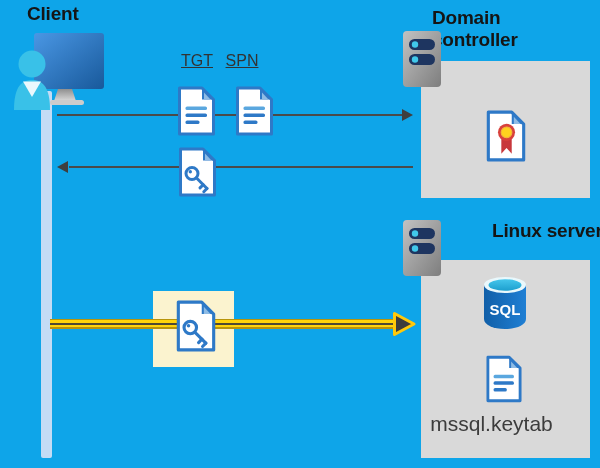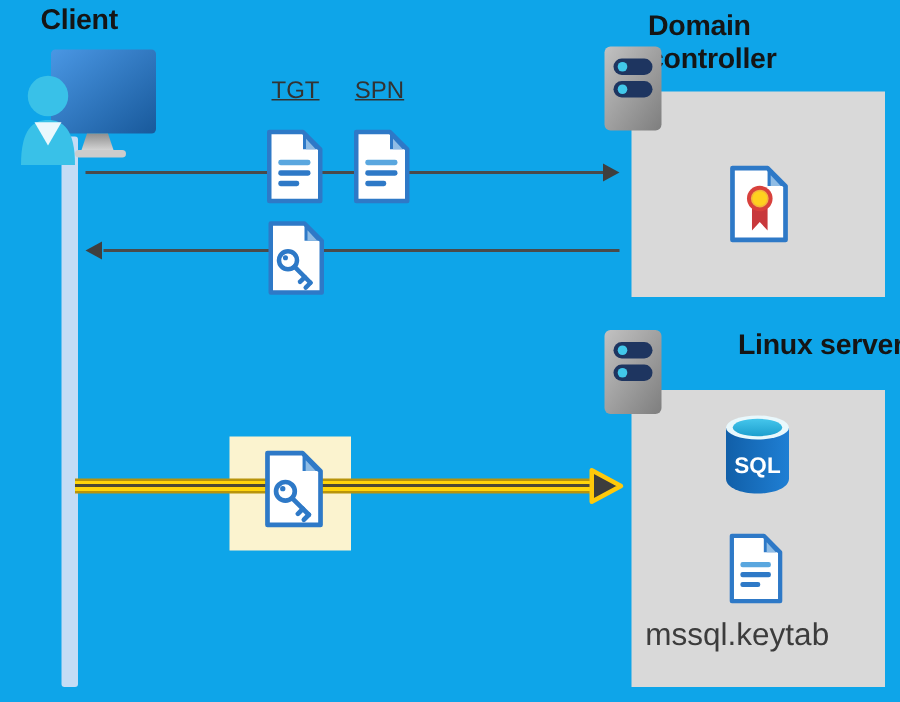--- a/index.html
+++ b/index.html
@@ -55,21 +55,21 @@
     <path d="M6 82 C6 58 14 52 24 52 C34 52 42 58 42 82 Z" fill="#39c1e8"></path>
     <path d="M15 53.5 L24 69 L33 53.5 Z" fill="#eaf8fd"></path>
   </svg>
 
   <div class="abs timeline" style="left:41px;top:91px;width:11px;height:367px;"></div>
 
   <div class="abs line" style="left:57px;top:114px;width:346px;"></div>
   <div class="abs tri tri-right" style="left:402px;top:109px;"></div>
 
   <div class="abs small-label" style="left:167px;top:52px;width:60px;">TGT</div>
-  <div class="abs small-label" style="left:223px;top:52px;width:60px;">SPN</div>
+  <div class="abs small-label" style="left:212px;top:52px;width:60px;">SPN</div>
 
   <svg class="icon" style="left:177px;top:86px;" width="39" height="50" viewBox="0 0 38 50">
     <path d="M2 2 H24.5 L36 13.5 V48 H2 Z" fill="#ffffff" stroke="#2e79c7" stroke-width="3" stroke-linejoin="round"></path>
     <polygon points="24.5,2 36,13.5 24.5,13.5" fill="#2e79c7"></polygon>
     <polygon points="26.5,6.5 33,13.5 26.5,13.5" fill="#8fbce5"></polygon>
     <rect x="8" y="20.5" width="21.5" height="3.6" rx="1.6" fill="#5aa7df"></rect>
     <rect x="8" y="27.5" width="21.5" height="3.6" rx="1.6" fill="#2e79c7"></rect>
     <rect x="8" y="34.5" width="14" height="3.6" rx="1.6" fill="#2e79c7"></rect>
   </svg>
 

